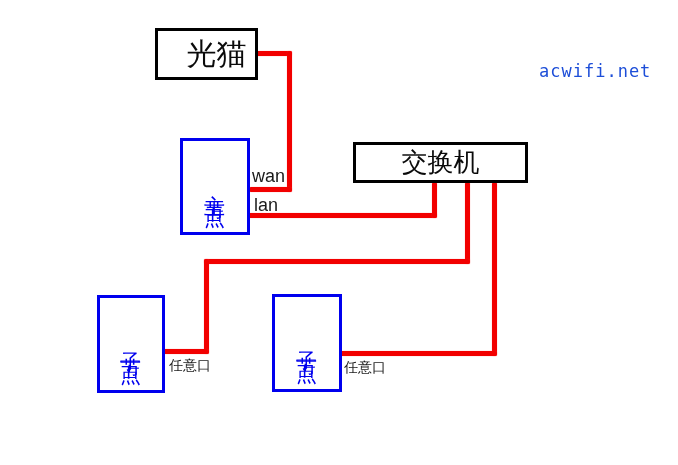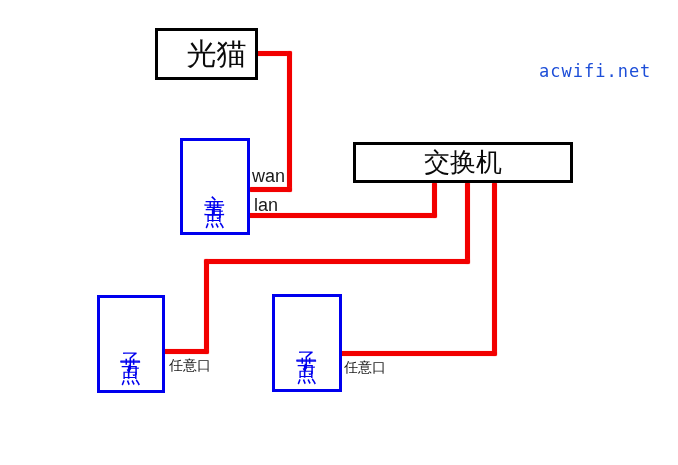--- a/index.html
+++ b/index.html
@@ -13,21 +13,21 @@
     display:flex; align-items:center; justify-content:center; text-align:center;
   }
   .box.black { border:3px solid var(--primary-border,#000000); color:#0a0a0a; }
   .box.blue  { border:3px solid var(--secondary,#0000ee);  color:var(--secondary,#0000ee); }
   .vlabel {
     writing-mode:vertical-rl; text-orientation:upright;
     font-size:21px; line-height:1; letter-spacing:6px; font-weight:500;
   }
   #node-modem       { left:155px; top:28px;  width:103px; height:52px; font-size:30px;padding-left:20px; }
   #node-main        { left:180px; top:138px; width:70px;  height:97px; }
-  #node-switch      { left:353px; top:142px; width:220px; height:41px; font-size:26px; }
+  #node-switch      { left:353px; top:142px; width:175px; height:41px; font-size:26px; }
   #node-child-left  { left:97px;  top:295px; width:68px;  height:98px; }
   #node-child-right { left:272px; top:294px; width:70px;  height:98px; }
 
   
   .seg { position:absolute; background:var(--connection,#f20000); border-radius:2px;
          box-shadow:0 0 1px rgba(255,60,60,.7); }
   
   #segA1 { left:255px; top:51px;  width:37px;  height:5px; }
   #segA2 { left:287px; top:51px;  width:5px;   height:141px; }
   #segA3 { left:249px; top:187px; width:43px;  height:5px; }

